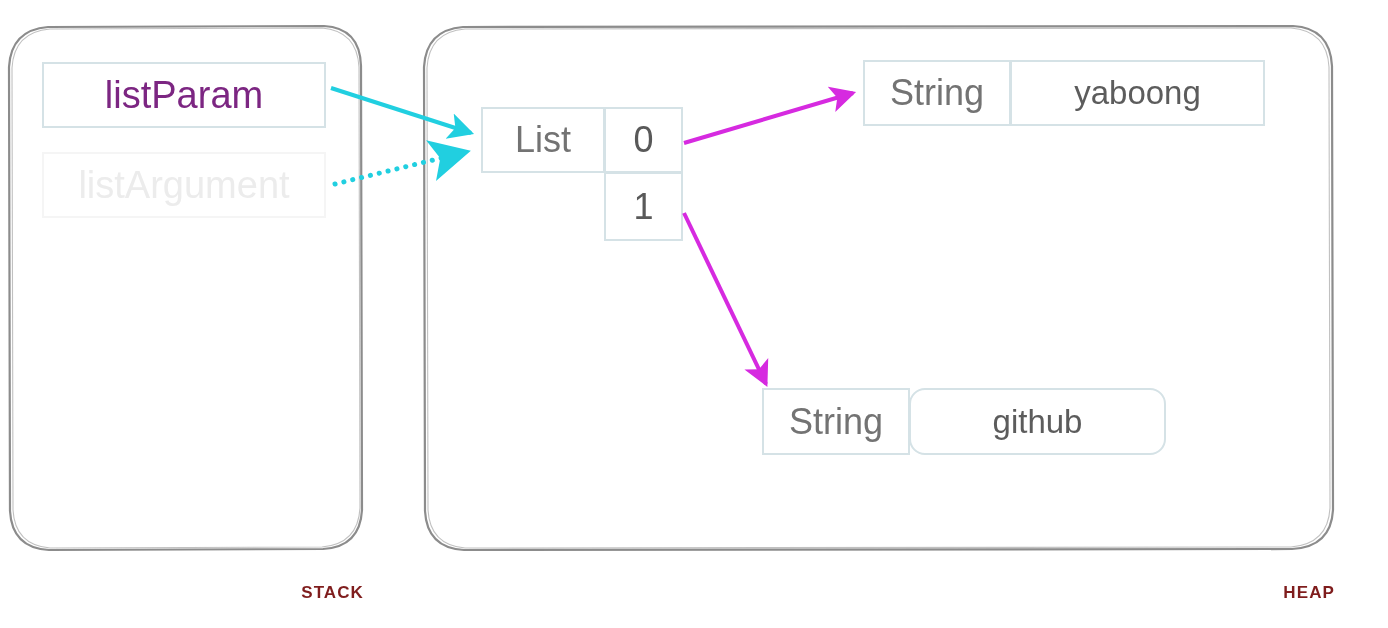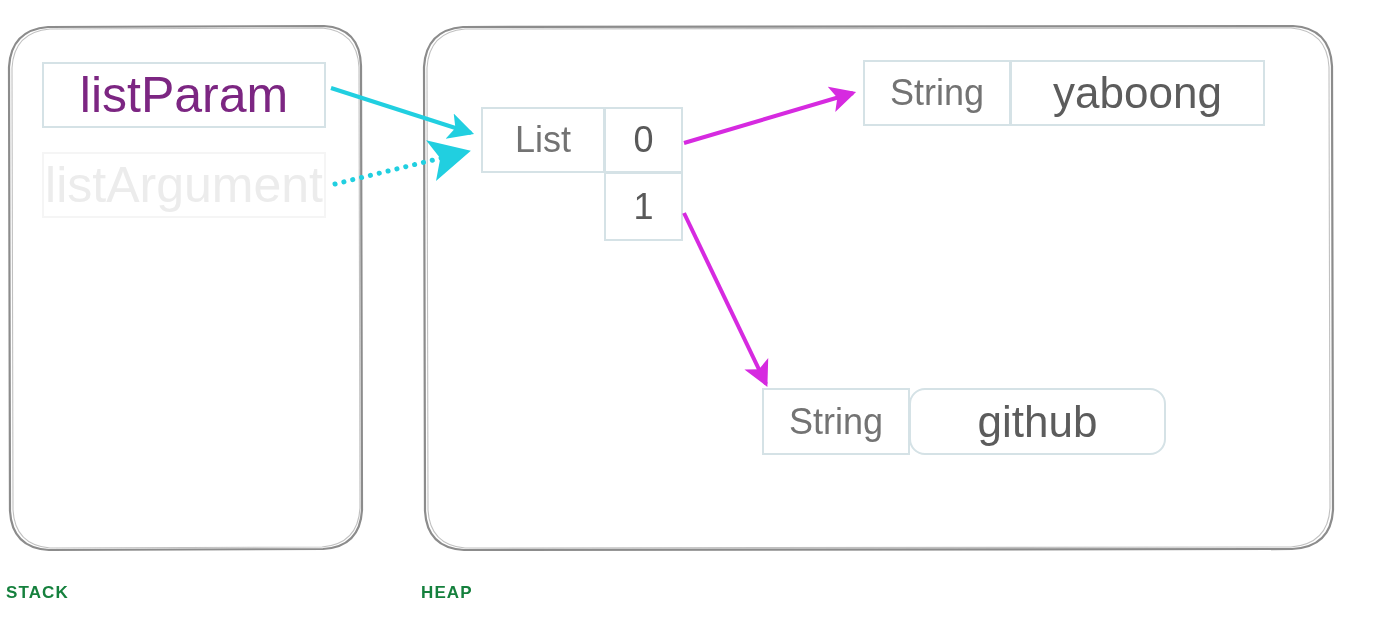--- a/index.html
+++ b/index.html
@@ -28,63 +28,63 @@
   .region-svg {
     position: absolute;
     inset: 0;
     width: 100%;
     height: 100%;
     overflow: visible;
   }
 
   .region-caption {
     position: absolute;
-    text-align: left;
+    text-align: right;
     font-size: 17px;
     font-weight: bold;
     letter-spacing: 1.1px;
-    color: #15803d;
+    color: #7f1d1d;
     font-family: "Liberation Sans", sans-serif;
     white-space: nowrap;
   }
 
   
   .cellbox {
     position: absolute;
     box-sizing: border-box;
     display: flex;
     align-items: center;
     justify-content: center;
     background: #ffffff;
     border: 2px solid #d5e2e6;
     font-family: "Liberation Sans", sans-serif;
     white-space: nowrap;
   }
 
   
   .var-box {
-    font-size: 50px;
+    font-size: 38px;
   }
   .var-box.active {
     color: #7c2682;
     border-color: #d5e2e6;
   }
   .var-box.ghost {
     color: #ececec;
     border-color: #f5f5f5;
   }
 
   
   .type-cell {
     color: #737373;
     font-size: 36px;
   }
   .value-cell {
     color: #5c5c5c;
-    font-size: 44px;
+    font-size: 33px;
   }
   .index-cell {
     color: #595959;
     font-size: 36px;
   }
 
   
   #arrow-layer {
     position: absolute;
     left: 0;

